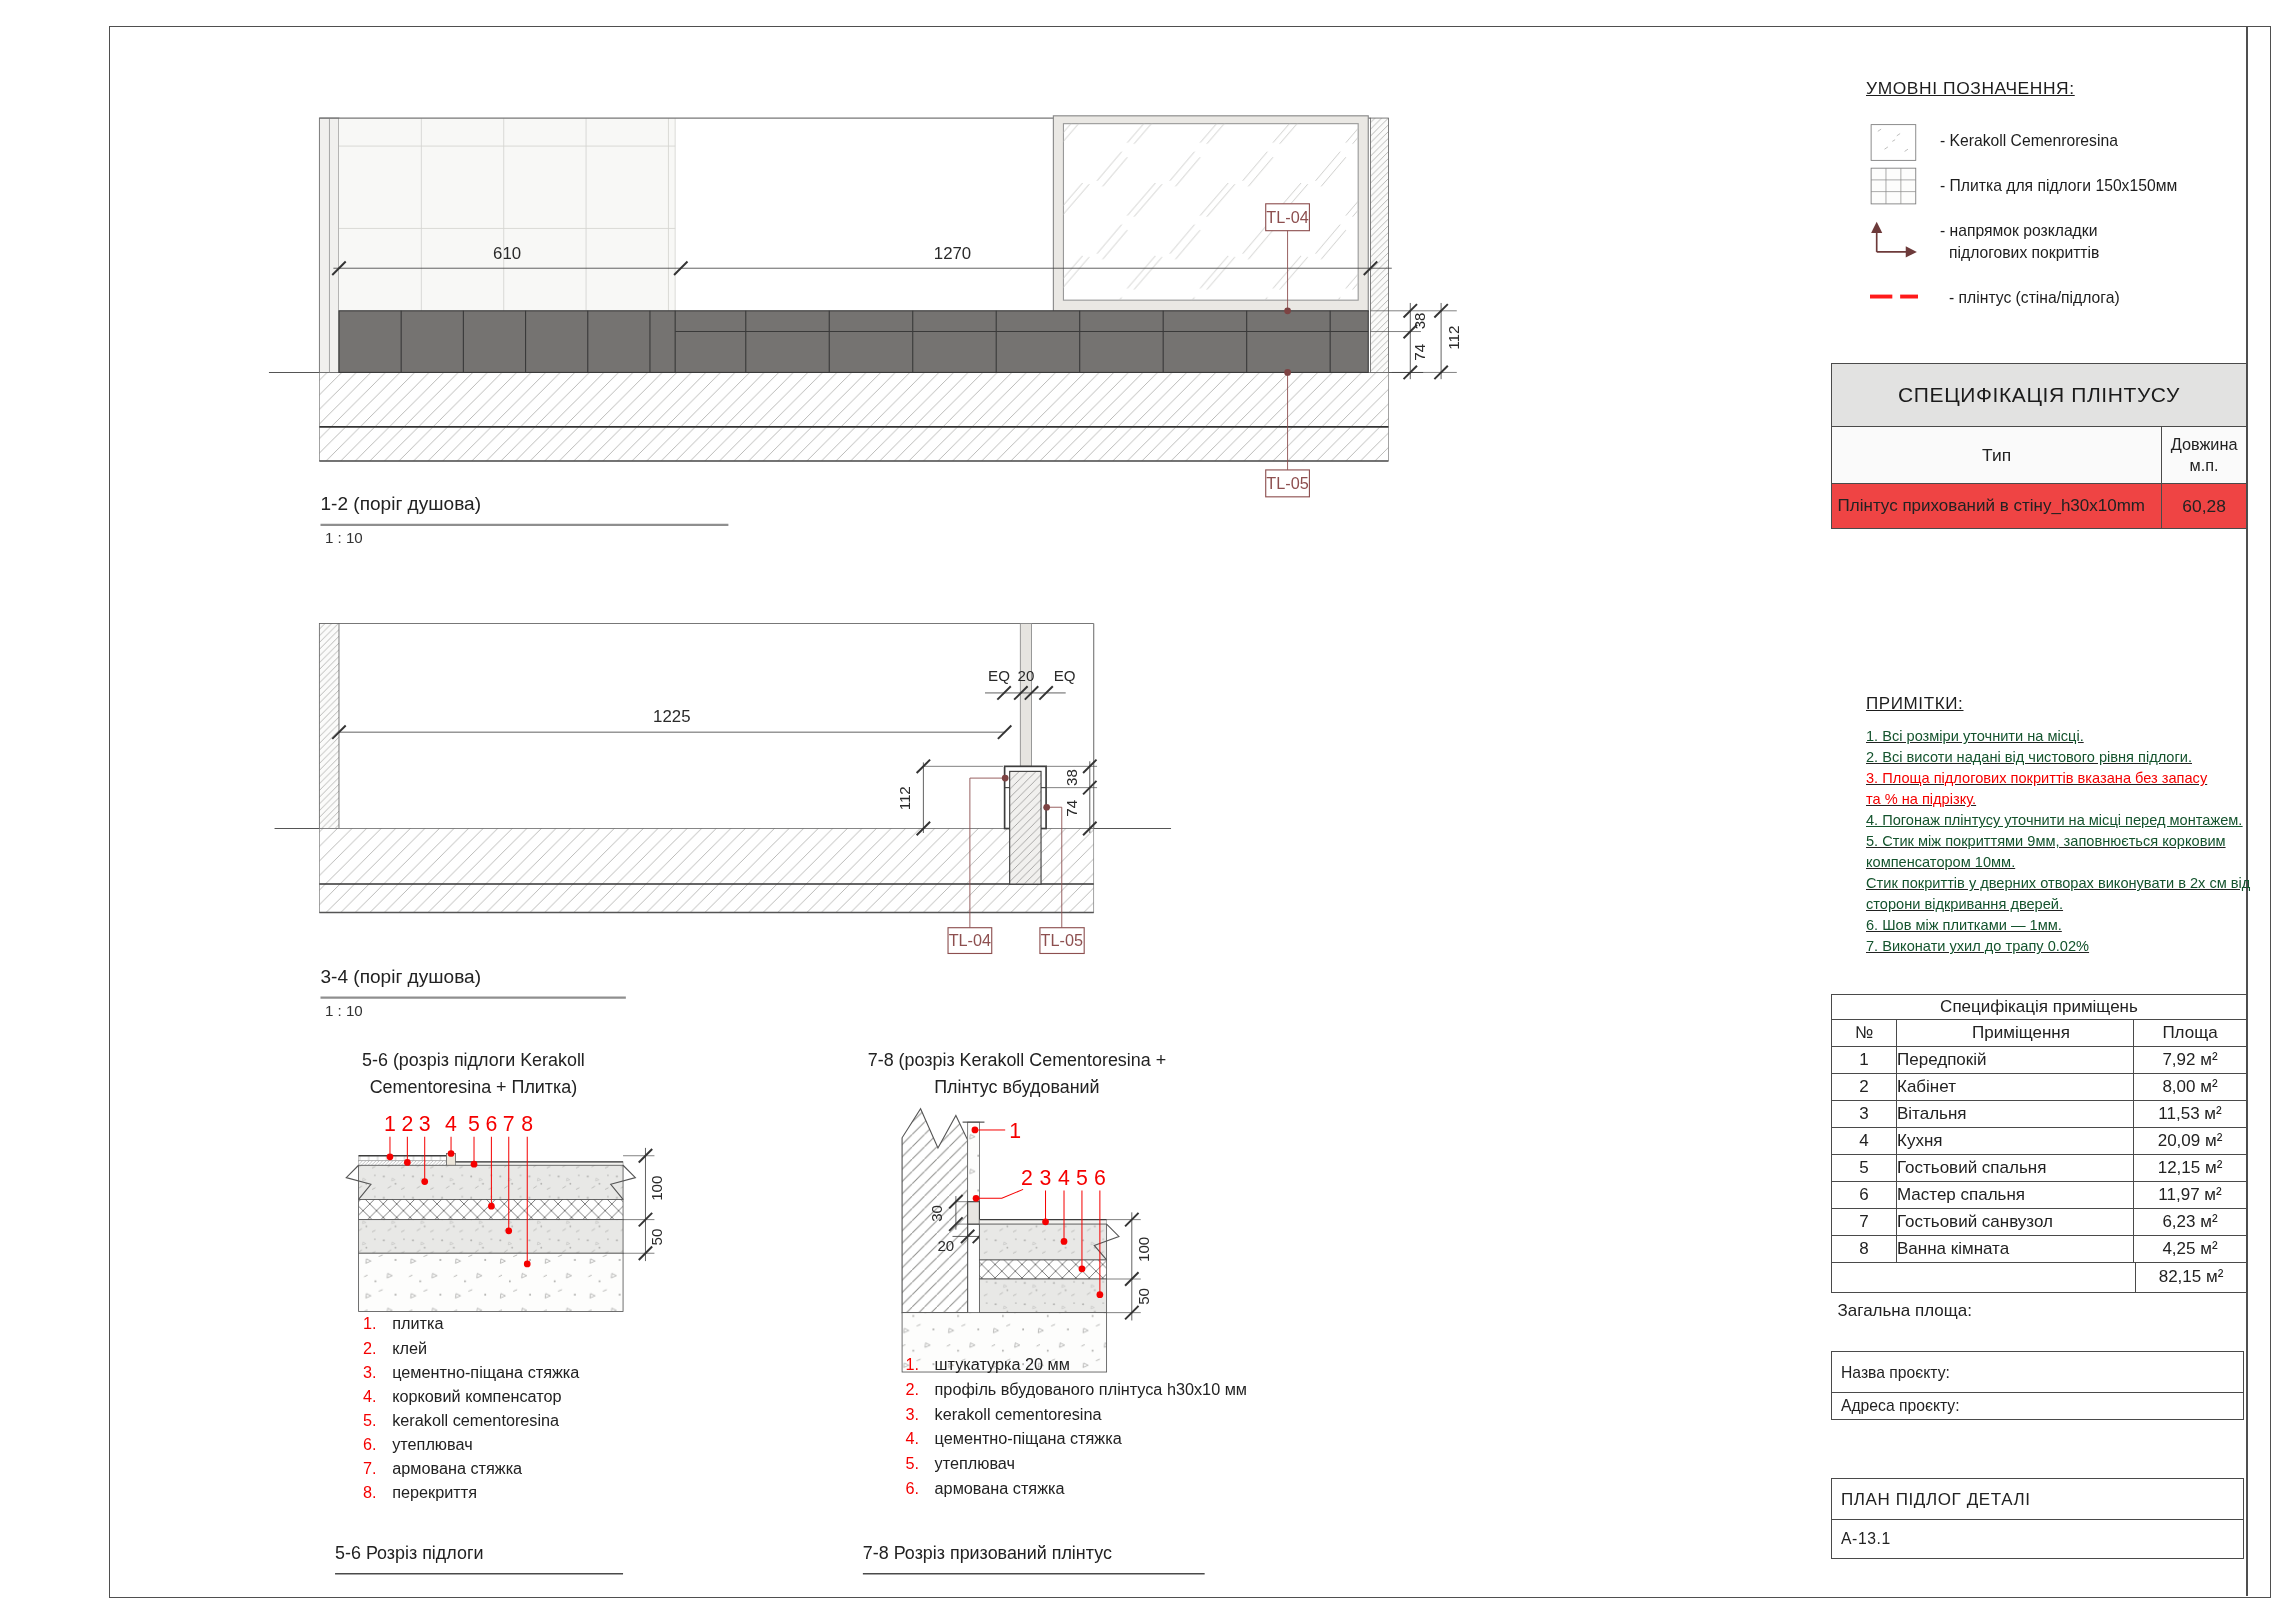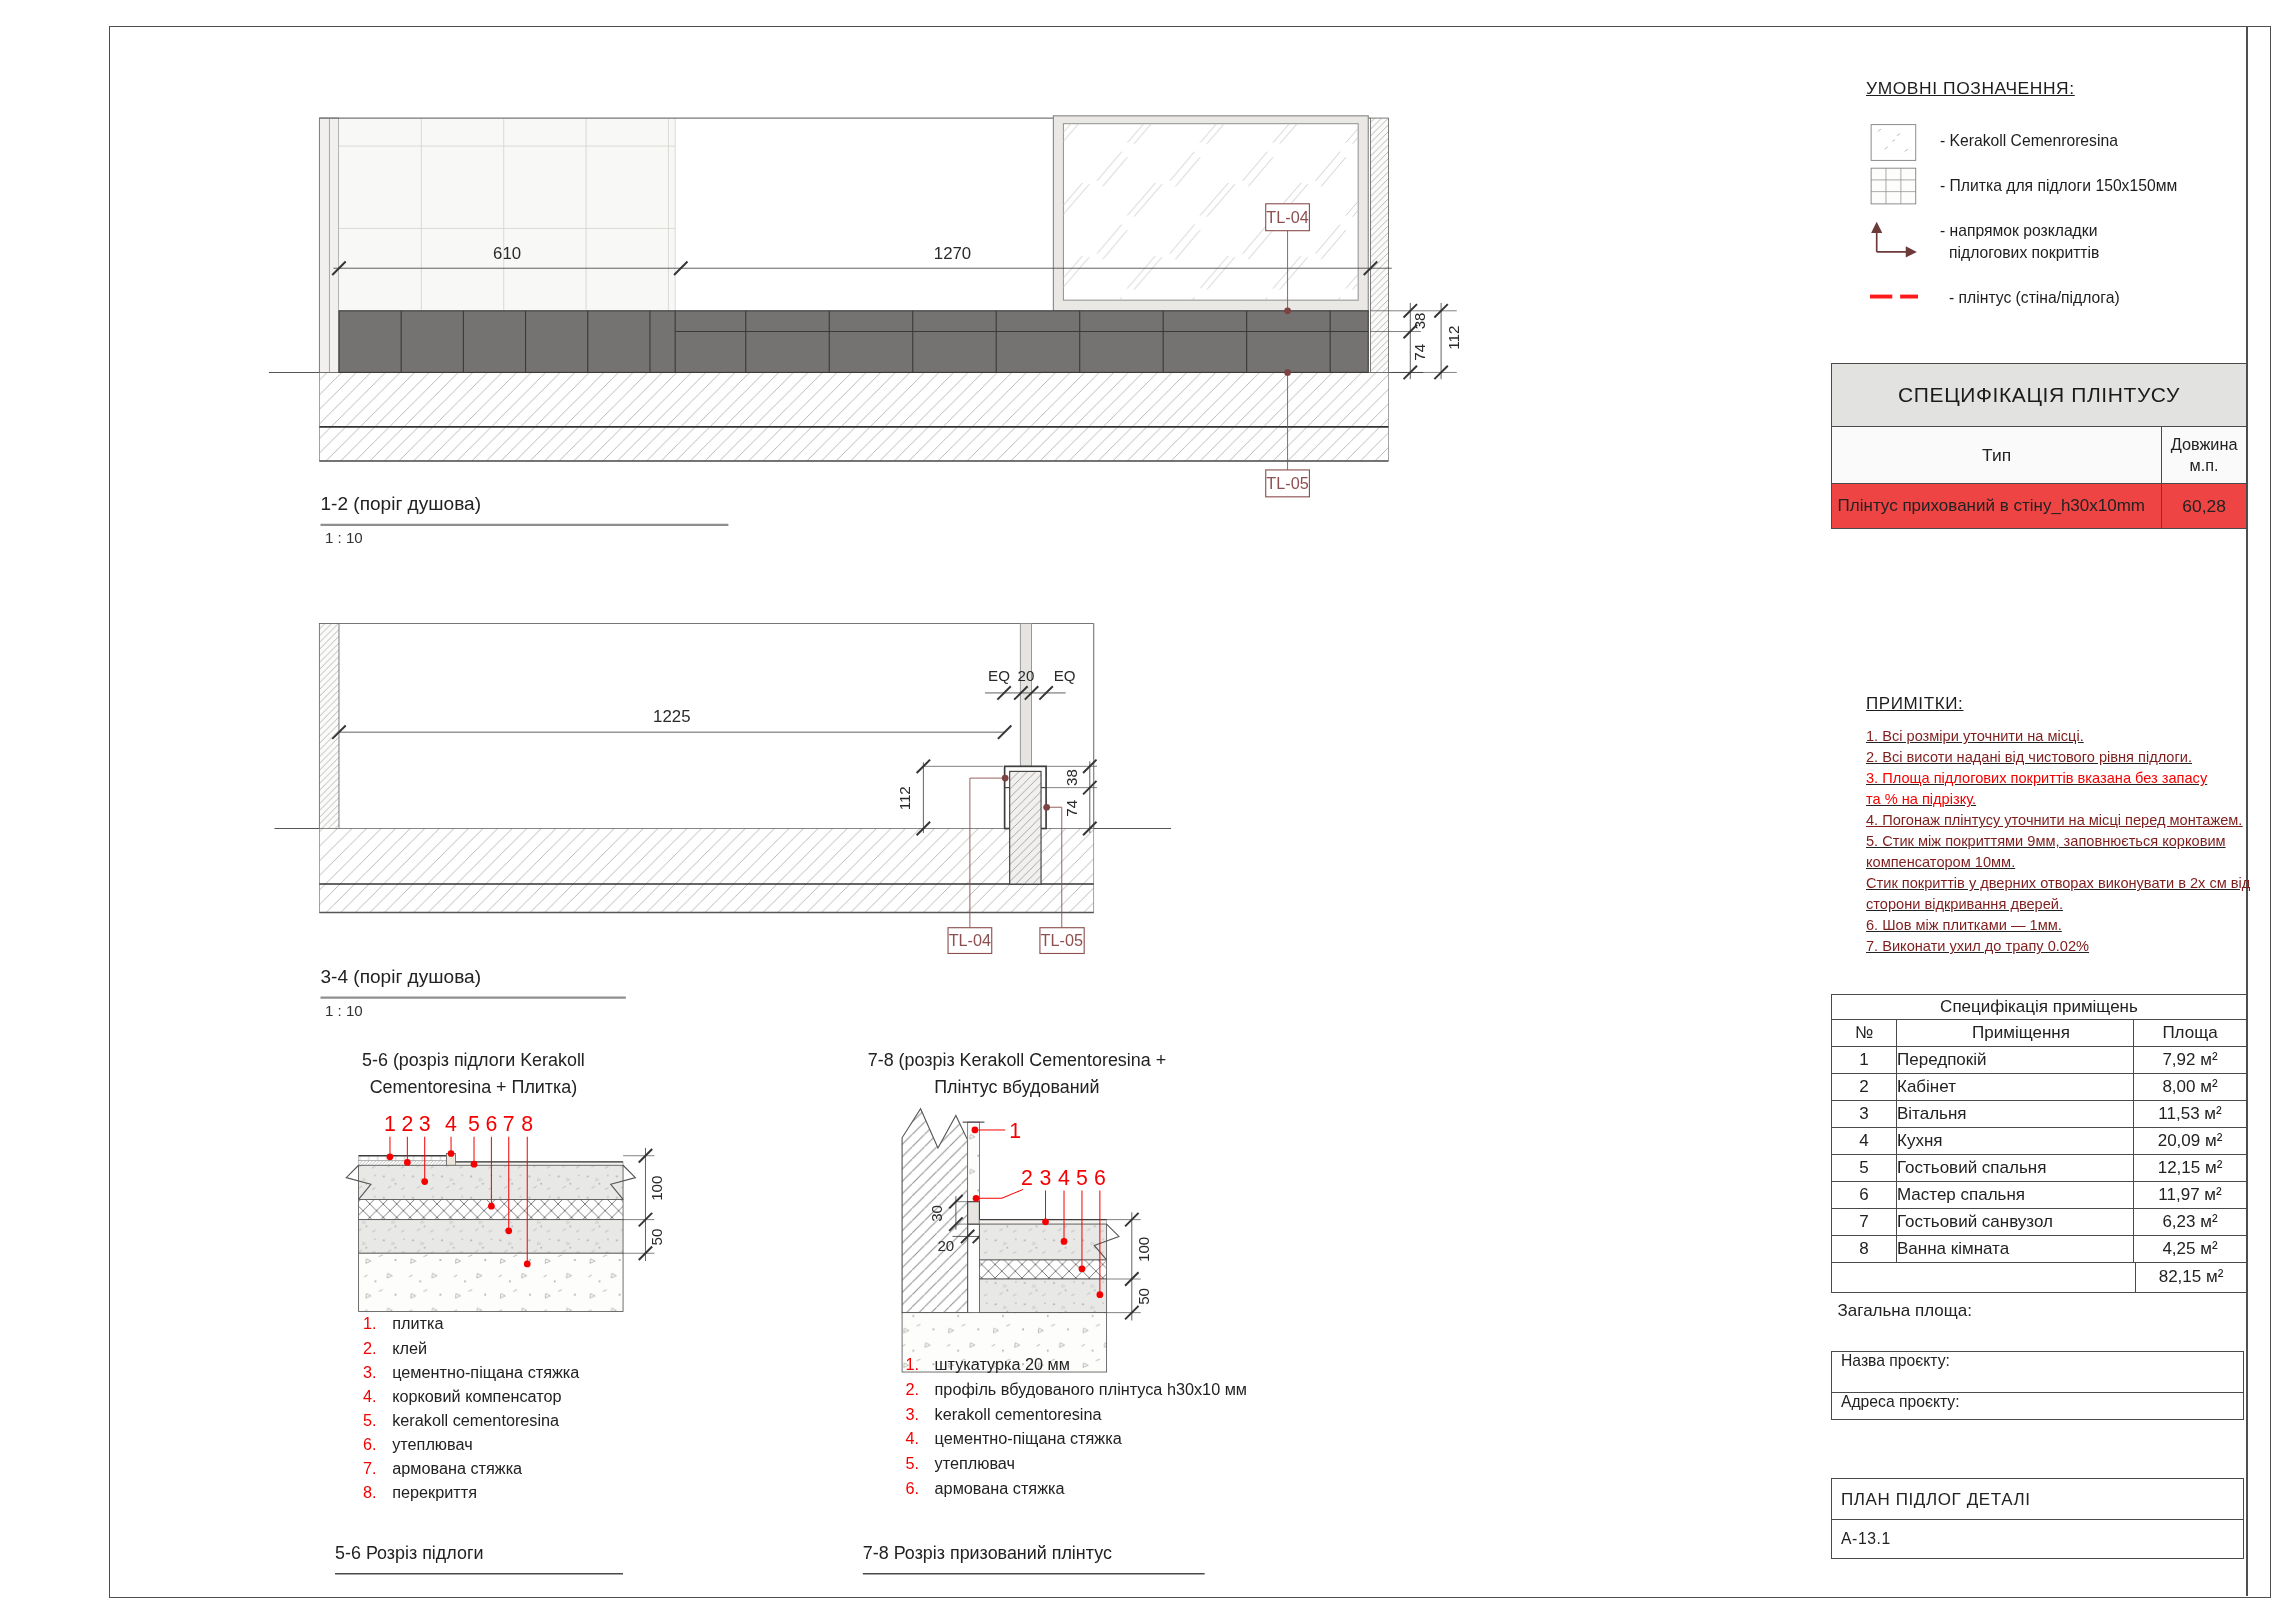--- a/index.html
+++ b/index.html
@@ -26,33 +26,33 @@
   .spec-table{left:1831px;top:363px;width:416px;border:1.1px solid #4a4a4a;box-sizing:border-box;}
   .spec-head{height:62px;background:#e2e2e1;display:flex;align-items:center;justify-content:center;font-size:21px;letter-spacing:0.6px;color:#1b1b1b;}
   .spec-cols{display:flex;border-top:1.1px solid #4a4a4a;height:56px;background:#fafafa;}
   .spec-col-type{width:330px;display:flex;align-items:center;justify-content:center;font-size:17.4px;}
   .spec-col-len{width:84px;border-left:1.1px solid #4a4a4a;display:flex;flex-direction:column;align-items:center;justify-content:center;font-size:16.3px;line-height:21px;}
   .spec-data{display:flex;border-top:1.1px solid #4a4a4a;height:44px;background:#ef4444;}
   .spec-data-type{width:330px;display:flex;align-items:center;padding-left:5.6px;box-sizing:border-box;font-size:17px;white-space:nowrap;}
   .spec-data-len{width:84px;border-left:1.1px solid #4a4a4a;display:flex;align-items:center;justify-content:center;font-size:17.4px;}
   .notes{left:1866px;top:694px;width:387px;text-decoration:underline;}
   .notes-title{font-size:17px;text-decoration:underline;color:#1d1d1d;margin-bottom:12.3px;letter-spacing:0.6px;}
-  .note-line{font-size:14.6px;line-height:21px;color:#7f1d1d;white-space:nowrap;}
+  .note-line{font-size:14.6px;line-height:21px;color:#14532d;white-space:nowrap;}
   .note-red{color:#f50000;}
   .note-ul{text-decoration:underline;}
   .rooms{left:1831px;top:994px;width:416px;border:1.1px solid #4a4a4a;box-sizing:border-box;background:#fff;}
   .rooms-title{height:23.5px;display:flex;align-items:center;justify-content:center;font-size:17px;}
   .r-row{display:flex;border-top:1.1px solid #4a4a4a;height:26px;align-items:stretch;font-size:17px;}
   .r-no{width:64px;display:flex;align-items:center;justify-content:center;}
   .r-name{width:237px;border-left:1.1px solid #4a4a4a;display:flex;align-items:center;box-sizing:border-box;white-space:nowrap;}
   .r-area{flex:1;border-left:1.1px solid #4a4a4a;display:flex;align-items:center;justify-content:center;}
   .r-total{display:flex;border-top:1.1px solid #4a4a4a;height:29px;font-size:17px;}
   .r-total-label{width:303px;display:flex;align-items:center;padding-left:5.6px;box-sizing:border-box;margin-top:48px;}
   .r-total-area{flex:1;border-left:1.1px solid #4a4a4a;display:flex;align-items:center;justify-content:center;}
-  .projbox{left:1831px;width:413px;border:1.1px solid #4a4a4a;box-sizing:border-box;display:flex;padding-left:9px;font-size:15.7px;background:#fff;}
+  .projbox{left:1831px;width:413px;border:1.1px solid #4a4a4a;box-sizing:border-box;display:flex;align-items:center;padding-left:9px;font-size:15.7px;background:#fff;}
   .titlebox{left:1831px;width:413px;border:1.1px solid #4a4a4a;box-sizing:border-box;display:flex;align-items:center;padding-left:9px;font-size:17px;background:#fff;letter-spacing:0.6px;}
 </style>
 </head>
 <body>
 
 <div class="abs sheet-frame"></div>
 <div class="abs panel-sep"></div>
 
 <svg class="abs" style="left:0;top:0" width="2295" height="1624" viewBox="0 0 4096 2897">
   <defs>

